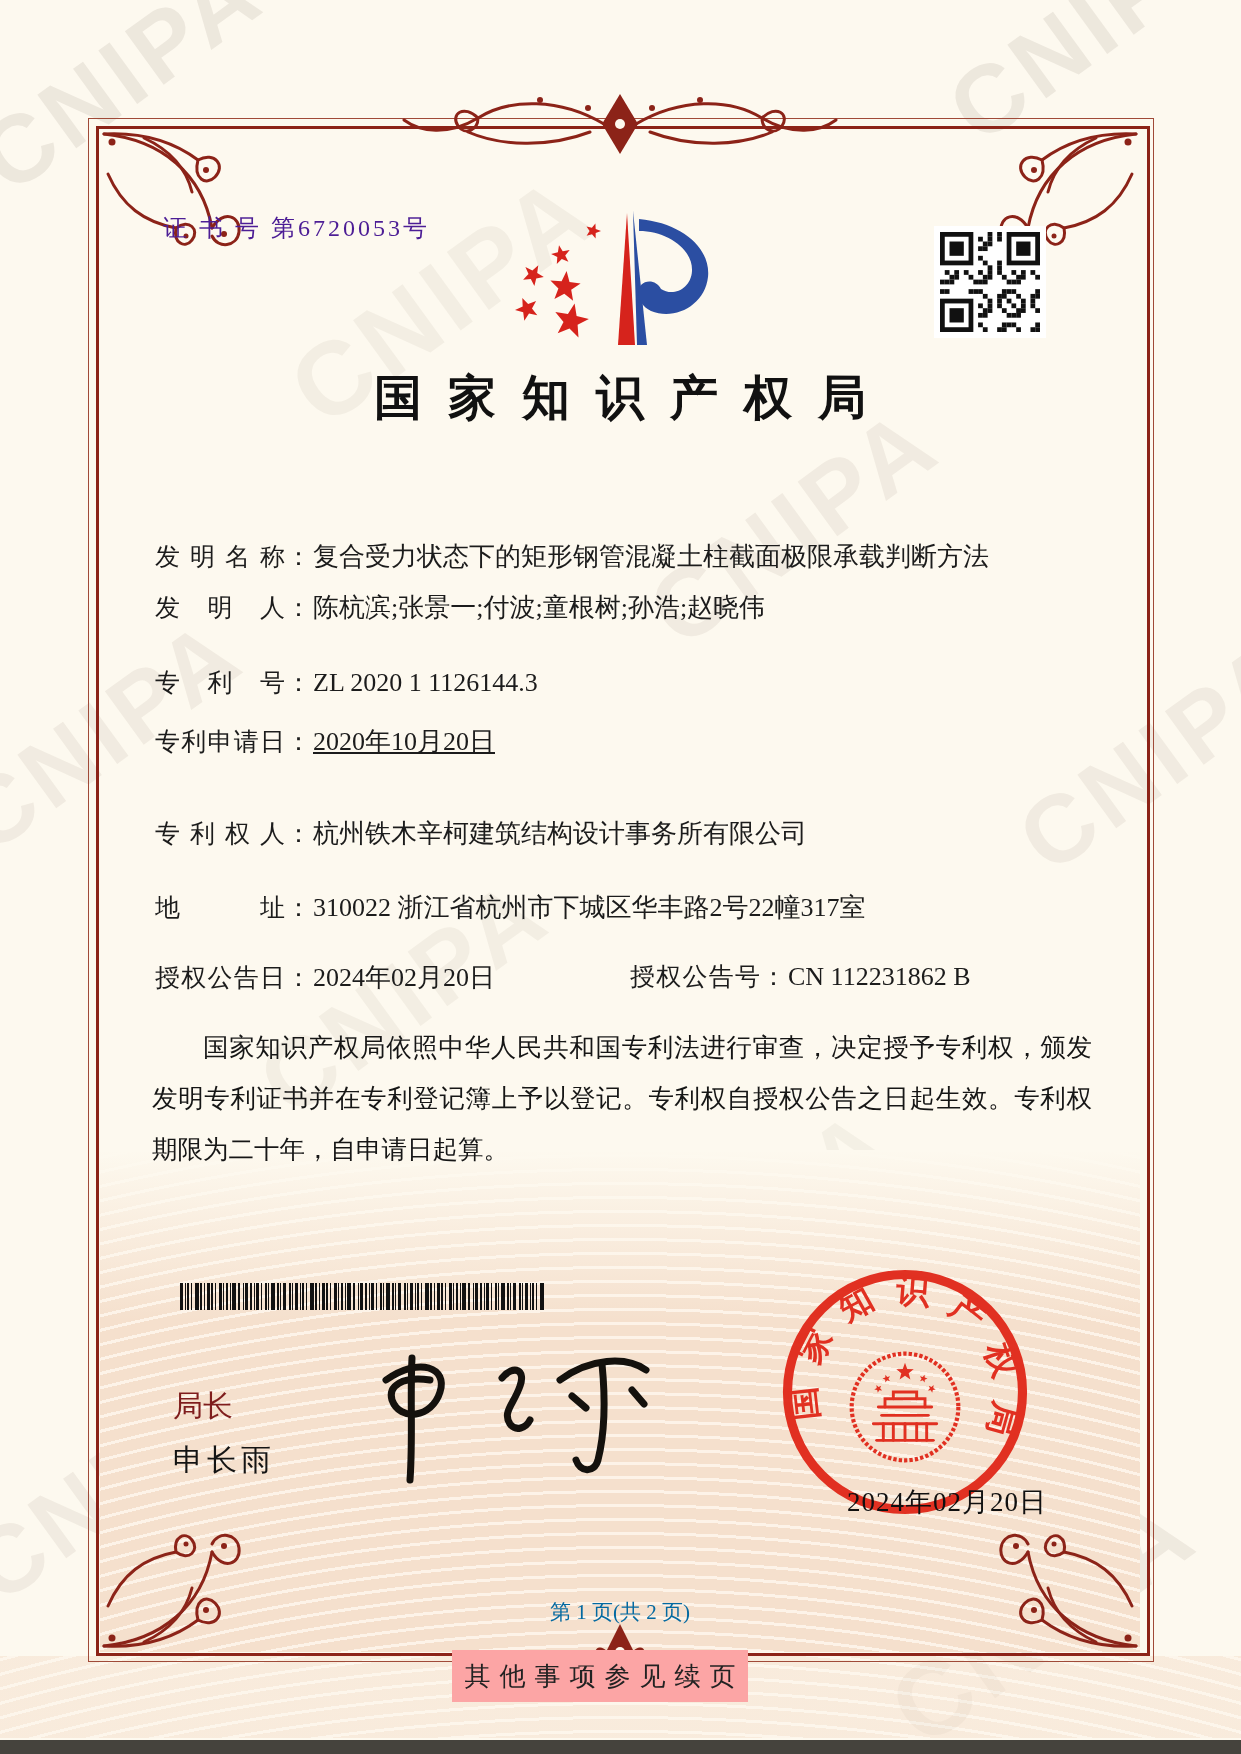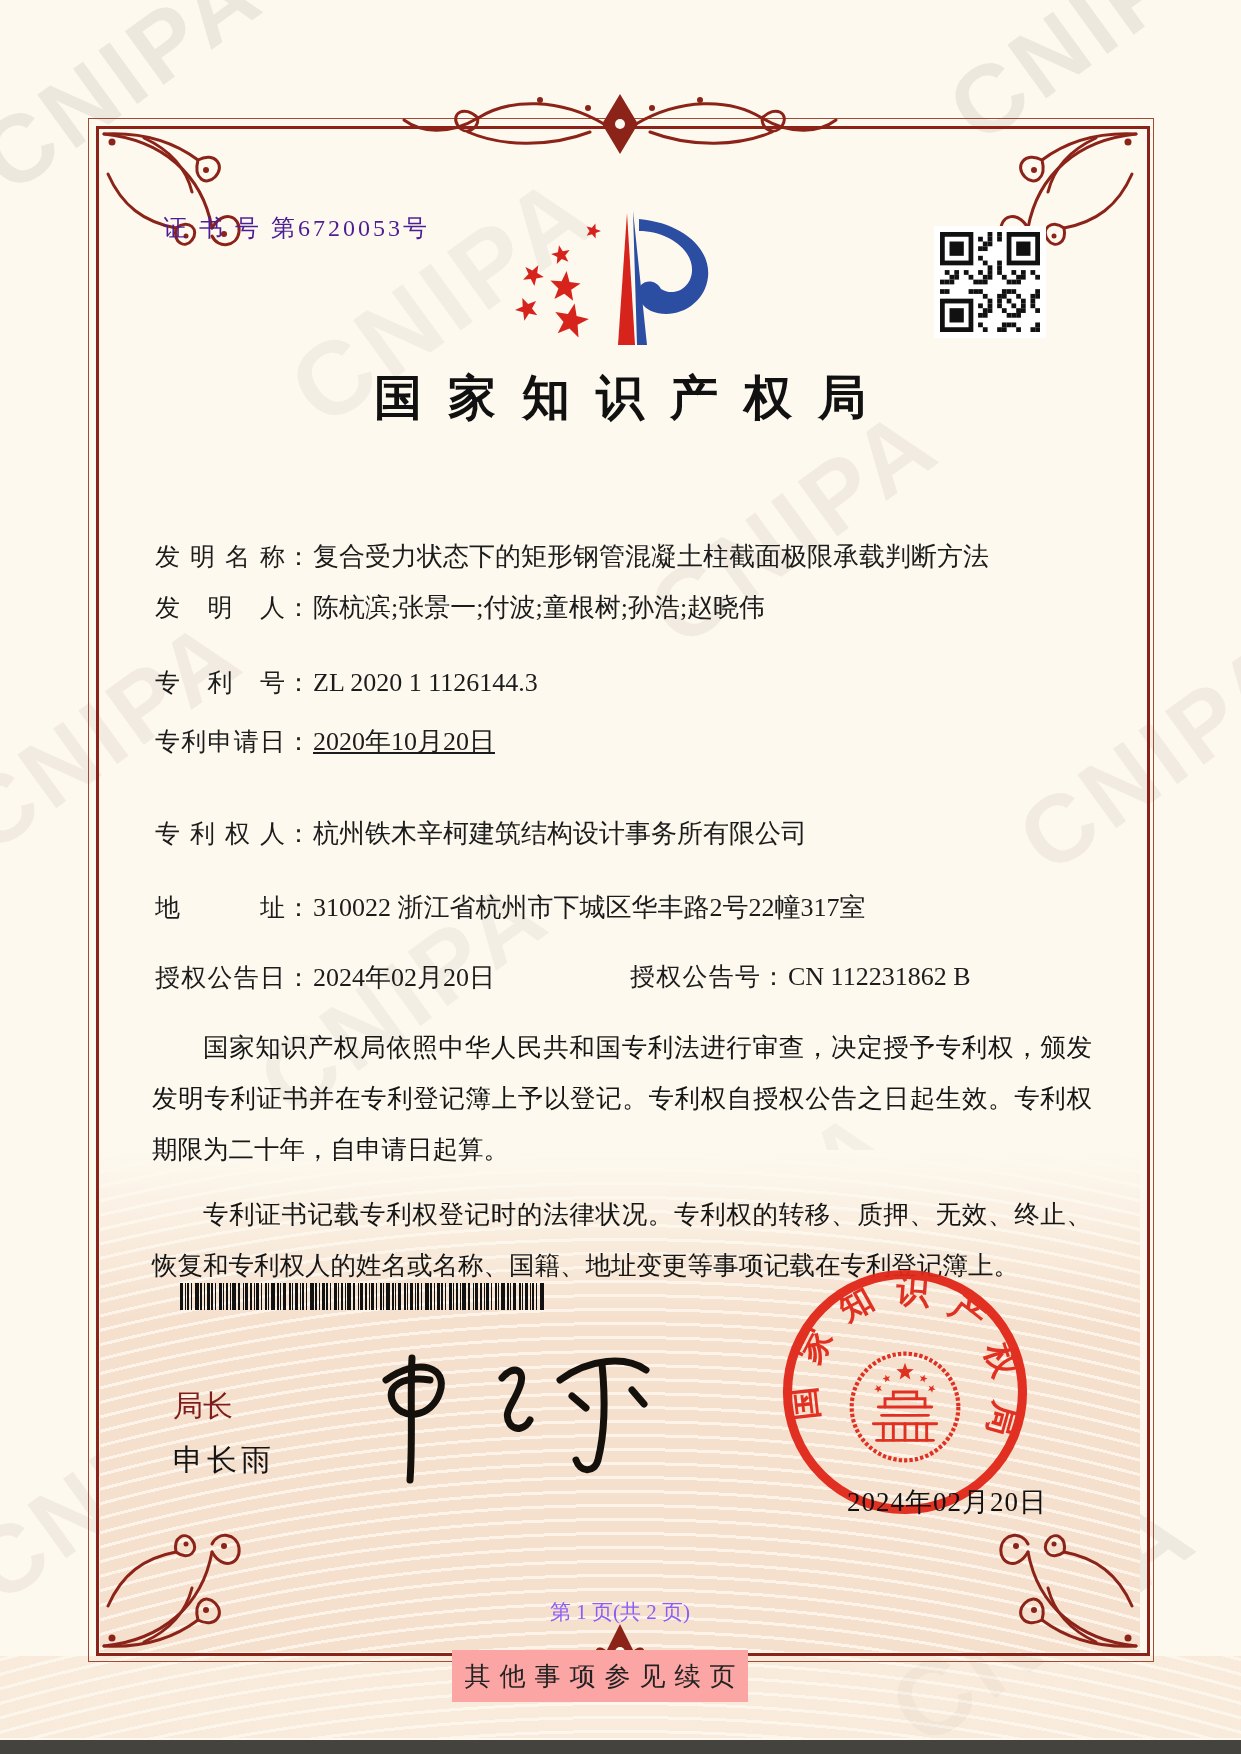--- a/index.html
+++ b/index.html
@@ -77,21 +77,21 @@
   .signer-title{left:173px;top:1386px;font-size:30px;
     font-family:"Liberation Sans","DejaVu Sans",sans-serif;font-weight:500;color:#7f1d1d;}
   .signer-name{left:173px;top:1440px;font-size:30px;
     font-family:"Liberation Sans","DejaVu Sans",sans-serif;font-weight:500;color:#141414;letter-spacing:4px;}
   .signature{left:350px;top:1328px;width:330px;height:165px;}
   
   .seal{left:780px;top:1267px;width:250px;height:250px;opacity:.95;}
   .seal-date{left:827px;top:1484px;width:240px;text-align:center;
     font-size:27px;color:#101010;letter-spacing:1px;}
   
-  .page-info{left:100px;top:1598px;width:1040px;text-align:center;font-size:21px;color:#8b5cf6;}
+  .page-info{left:100px;top:1598px;width:1040px;text-align:center;font-size:21px;color:#0369a1;}
   .footer-note-box{
     left:452px;top:1650px;width:296px;height:52px;background:#fca5a5;
     display:flex;align-items:center;justify-content:center;
   }
   .footer-note-box span{font-size:26px;letter-spacing:9px;text-indent:9px;color:#222;}
   .bottom-strip{left:0;top:1740px;width:1241px;height:14px;background:#45433d;}
 </style>
 </head>
 <body>
 
@@ -356,21 +356,20 @@
   </div>
   <div class="row r7">
     <span class="lbl">授权公告日</span><span class="colon">：</span><span class="val">2024年02月20日</span>
     <span class="pair2">
       <span class="lbl">授权公告号</span><span class="colon">：</span><span class="val">CN 112231862 B</span>
     </span>
   </div>
 
   <div class="abs paras">
     <p>国家知识产权局依照中华人民共和国专利法进行审查，决定授予专利权，颁发发明专利证书并在专利登记簿上予以登记。专利权自授权公告之日起生效。专利权期限为二十年，自申请日起算。</p>
-    <p>专利证书记载专利权登记时的法律状况。专利权的转移、质押、无效、终止、恢复和专利权人的姓名或名称、国籍、地址变更等事项记载在专利登记簿上。</p>
   </div>
 
   <svg class="abs barcode" viewBox="0 0 368 27" preserveAspectRatio="none">
     <g class="bars" fill="#111">
         <rect x="0" y="0" width="3" height="27"></rect>
         <rect x="5" y="0" width="1" height="27"></rect>
         <rect x="7" y="0" width="2" height="27"></rect>
         <rect x="11" y="0" width="1" height="27"></rect>
         <rect x="15" y="0" width="4" height="27"></rect>
         <rect x="20" y="0" width="2" height="27"></rect>

